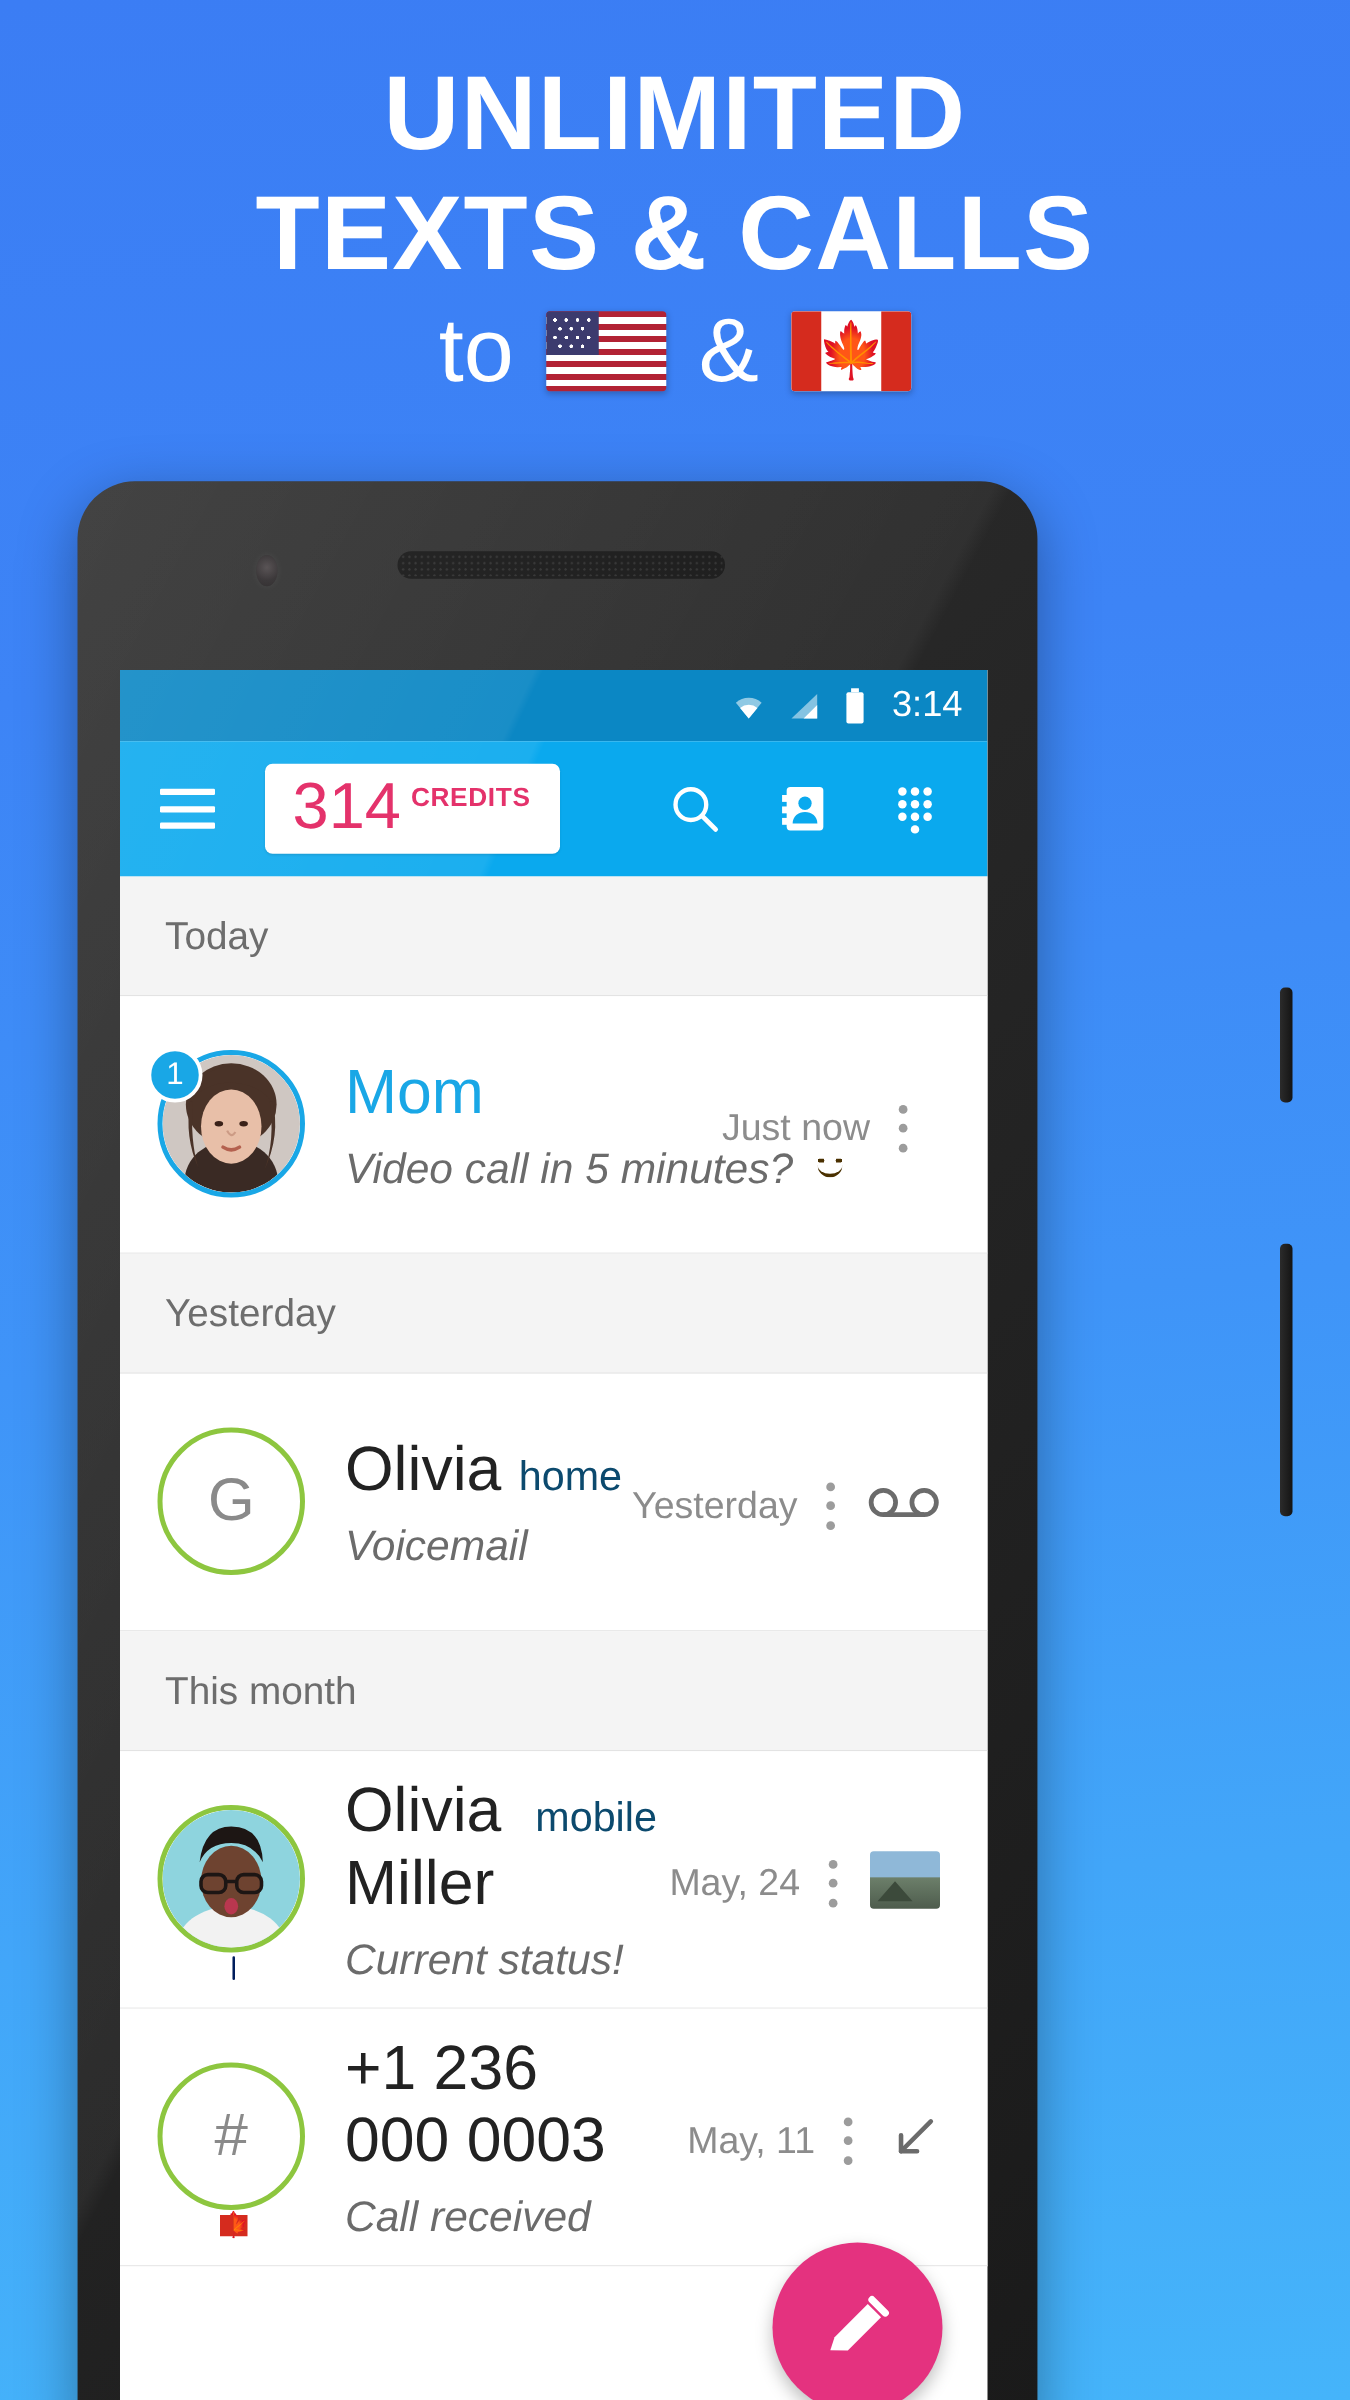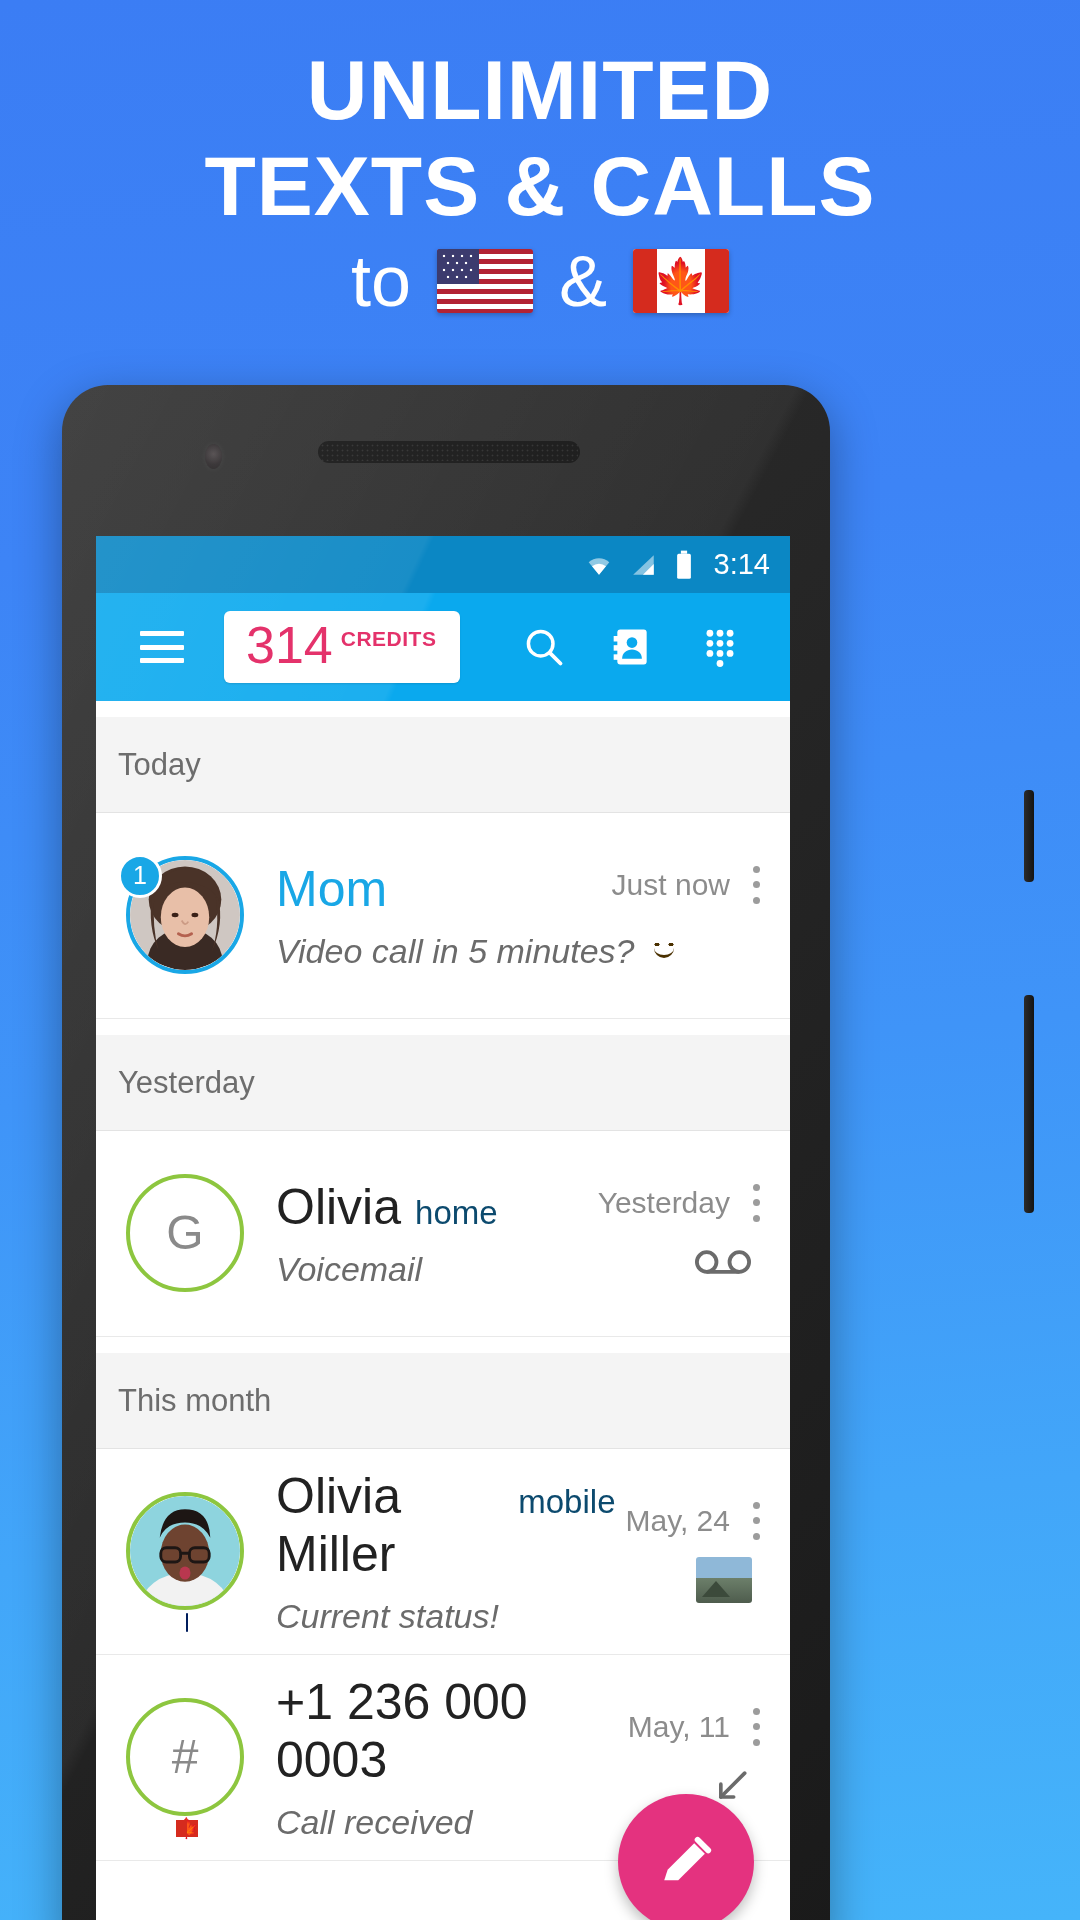--- a/index.html
+++ b/index.html
@@ -194,21 +194,21 @@
   .ico-wifi { width: 30px; height: 26px; position: relative; }
   .ico-sig  { width: 28px; height: 26px; position: relative; }
   .ico-bat  { width: 20px; height: 30px; position: relative; }
 
   
   .appbar {
     height: 108px;
     background: #0aa9ee;
     display: flex;
     align-items: center;
-    padding: 0 34px;
+    padding: 0 22px;
     position: relative;
   }
   .appbar-gloss {
     position: absolute; inset: 0;
     background: linear-gradient(113deg, rgba(255,255,255,0.11) 0%, rgba(255,255,255,0.07) 45%, rgba(255,255,255,0) 46%);
     pointer-events: none;
   }
   .hamburger {
     width: 44px; height: 32px;
     display: flex; flex-direction: column; justify-content: space-between;
@@ -250,24 +250,23 @@
   }
   .act-ico { width: 44px; height: 44px; cursor: pointer; }
 
   
   .list { background: #ffffff; }
   .section-header {
     height: 96px;
     background: #f4f4f4;
     border-bottom: 1px solid #e3e3e3;
     display: flex; align-items: center;
-    padding-left: 22px;
+    padding-left: 36px;
     color: #6d6d6d;
     font-size: 31px;
-    margin-top: 16px;
   }
   .row {
     display: flex;
     align-items: center;
     padding: 0 22px 0 30px;
     height: 206px;
     border-bottom: 1px solid #e9e9e9;
     background: #fff;
     position: relative;
   }
@@ -352,21 +351,21 @@
     border-bottom: 3px solid #4a3000; border-radius: 0 0 12px 12px;
   }
   .emoji-smile::after {
     content:""; position:absolute; left:8px; top:9px; width:20px; height:3px;
     background:
       radial-gradient(circle at 3px 1.5px, #4a3000 2.4px, transparent 2.7px),
       radial-gradient(circle at 17px 1.5px, #4a3000 2.4px, transparent 2.7px);
   }
 
   .row-right {
-    display: flex; flex-direction: column; align-items: flex-end;
+    display: flex; flex-direction: row; align-items: flex-end;
     justify-content: center; gap: 18px;
     flex: 0 0 auto; margin-left: 10px;
   }
   .row-meta { display: flex; align-items: center; gap: 14px; }
   .row-time { font-size: 30px; color: #8c8c8c; white-space: nowrap; }
   .kebab {
     width: 8px; height: 38px;
     display: flex; flex-direction: column; justify-content: space-between;
     align-items: center; cursor: pointer; padding: 0 8px; box-sizing: content-box;
   }

